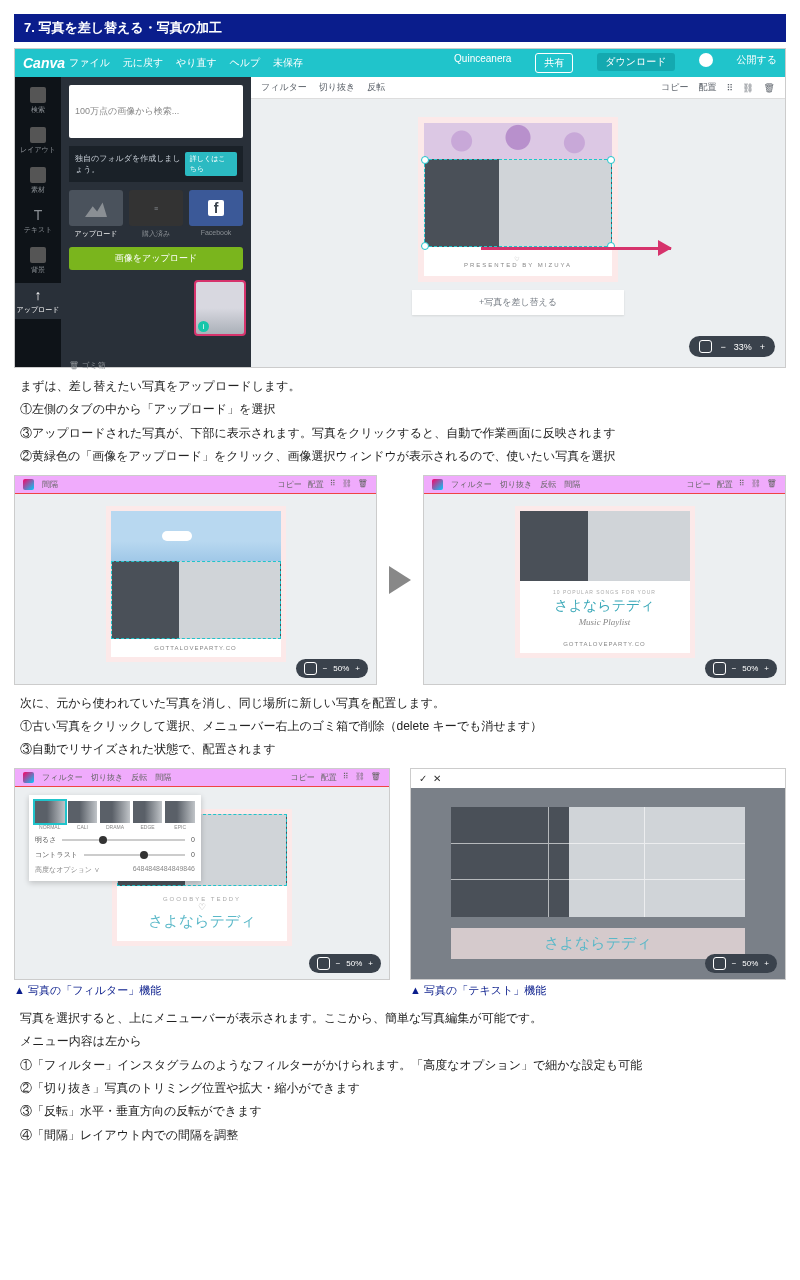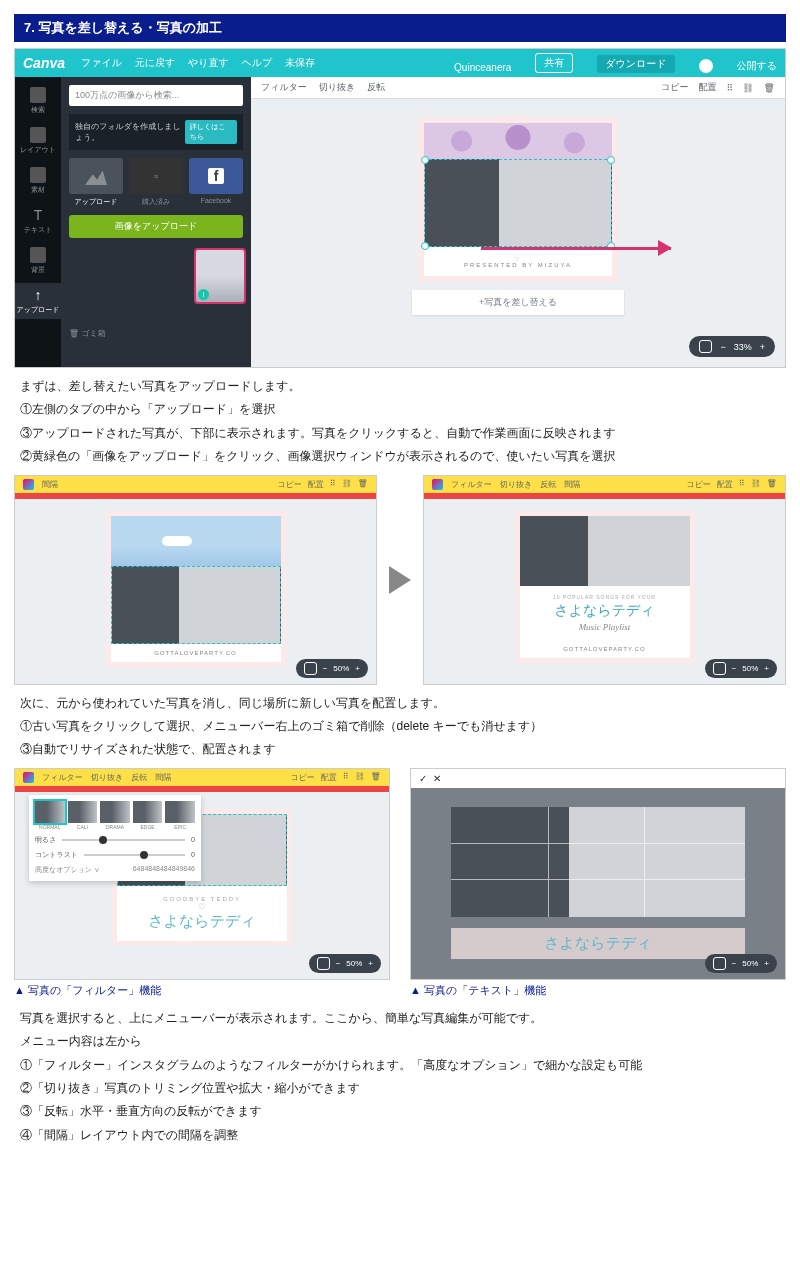--- a/index.html
+++ b/index.html
@@ -1,33 +1,33 @@
 <!DOCTYPE html>
 <html><head>
 <meta charset="utf-8">
 <style>
 body { margin:0; padding:14px; font-family:"Hiragino Kaku Gothic Pro","Meiryo",sans-serif; font-size:12px; color:#222; background:#fff; width:800px; box-sizing:border-box; }
 .header-bar { background:#0a1d8c; color:#fff; padding:5px 10px; font-size:13px; font-weight:bold; margin-bottom:6px; }
 p { margin:3px 0; line-height:1.7; }
 .section-text { margin:8px 0 8px 0; padding:0 6px; }
 .canva-shot { border:1px solid #ccc; margin:0 0 8px 0; position:relative; }
 .cv-top { background:#20c4cb; display:flex; align-items:center; padding:4px 8px; color:#fff; font-size:10px; }
-.cv-logo { font-weight:bold; font-style:italic; font-size:14px; margin-right:16px; }
+.cv-logo { font-weight:bold; font-style:italic; font-size:14px; margin-right:4px; }
 .cv-menu span { margin-right:10px; }
-.cv-top-right { margin-left:auto; display:flex; align-items:flex-end; gap:24px; }
+.cv-top-right { margin-left:auto; display:flex; align-items:flex-start; gap:24px; }
 .btn-outline { border:1px solid #fff; padding:2px 8px; border-radius:3px; font-size:10px; }
 .btn-cyan { background:#14a9b0; padding:2px 8px; border-radius:3px; font-size:10px; }
 .avatar-dot { width:14px; height:14px; background:#fff; border-radius:50%; }
 .cv-body { display:flex; height:290px; }
 .cv-sidenav { width:46px; background:#0e1318; color:#8a8f94; display:flex; flex-direction:column; align-items:center; font-size:7px; gap:4px; padding-top:6px; }
 .nav-it { display:flex; flex-direction:column; align-items:center; gap:2px; padding:4px 0; width:100%; }
 .nav-it.sel { background:#293039; color:#fff; }
 .nav-ic { width:16px; height:16px; background:#555; border-radius:2px; }
 .cv-panel { width:190px; background:#293039; padding:8px; box-sizing:border-box; color:#c7ced6; font-size:9px; }
-.search-box { background:#fff; color:#888; padding:4px 6px; border-radius:2px; font-size:9px; margin-bottom:8px; }
+.search-box { background:#fff; color:#888; padding:20px 6px; border-radius:2px; font-size:9px; margin-bottom:8px; }
 .folder-tip { background:#1a2128; padding:6px; font-size:8px; display:flex; align-items:center; justify-content:space-between; margin-bottom:8px; }
 .folder-btn { background:#2bbac2; color:#fff; padding:2px 5px; font-size:7px; border-radius:2px; }
 .src-row { display:flex; gap:6px; margin-bottom:8px; }
 .src-item { flex:1; text-align:center; font-size:7px; color:#8a8f94; }
 .src-box { width:100%; height:36px; background:#3a424c; border-radius:3px; margin-bottom:3px; display:flex; align-items:center; justify-content:center; }
 .src-item.on { color:#fff; }
 .src-item.on .src-box { background:#4a525c; }
 .img-ic { width:22px; height:18px; background:#8a8f94; clip-path:polygon(0 100%,35% 40%,55% 70%,80% 20%,100% 100%); }
 .fb-ic { width:16px; height:16px; background:#fff; font-weight:bold; color:#3a424c; text-align:center; line-height:16px; font-size:14px; border-radius:2px; }
 .upload-btn { background:#7ab51d; color:#fff; text-align:center; padding:5px; border-radius:3px; font-size:9px; margin-bottom:10px; }
@@ -45,21 +45,21 @@
 .photo-area { height:86px; background:linear-gradient(90deg,#4a5058 0 40%,#d0d4d8 40% 100%); border:1px dashed #20c4cb; position:relative; }
 .photo-area .hndl { position:absolute; width:6px; height:6px; background:#fff; border:1px solid #20c4cb; border-radius:50%; }
 .h-tl{top:-4px;left:-4px}.h-tr{top:-4px;right:-4px}.h-bl{bottom:-4px;left:-4px}.h-br{bottom:-4px;right:-4px}
 .card-foot { background:#fff; text-align:center; padding:8px 4px; font-size:6px; color:#888; letter-spacing:2px; }
 .add-page { width:200px; background:#fff; text-align:center; padding:6px; font-size:9px; color:#7a8088; margin-top:8px; box-shadow:0 1px 2px rgba(0,0,0,.1); }
 .zoom-pill { position:absolute; right:10px; bottom:10px; background:#3a424c; color:#fff; padding:4px 10px; border-radius:14px; font-size:9px; display:flex; gap:8px; align-items:center; }
 .arrow-pink { position:absolute; left:230px; top:170px; width:190px; height:3px; background:#d6336c; }
 .arrow-pink::after { content:""; position:absolute; right:-1px; top:-7px; border-left:14px solid #d6336c; border-top:8px solid transparent; border-bottom:8px solid transparent; }
 .pair-row { display:flex; align-items:center; gap:12px; margin:6px 0; }
 .mini-shot { flex:1; border:1px solid #ccc; background:#eceff1; position:relative; height:210px; box-sizing:border-box; }
-.mini-bar { background:#fde047; padding:3px 8px; font-size:8px; color:#666; display:flex; gap:8px; border-bottom:6px solid #ef4444; }
+.mini-bar { background:#f0abfc; padding:3px 8px; font-size:8px; color:#666; display:flex; gap:8px; border-bottom:1px solid #ef4444; }
 .mini-bar .rtools { margin-left:auto; display:flex; gap:6px; }
 .mini-logo { width:11px; height:11px; background:linear-gradient(135deg,#f06,#0cf); border-radius:2px; }
 .mini-canvas { padding:12px; display:flex; justify-content:center; }
 .mini-card { width:180px; background:#fce9e9; padding:5px; box-sizing:border-box; text-align:center; }
 .sky-ph { height:50px; background:linear-gradient(180deg,#b8d8f0 60%,#a0c8e8 100%); position:relative; }
 .sky-ph::before{content:"";position:absolute;left:30%;top:40%;width:30px;height:10px;background:#fff;border-radius:10px;}
 .room-ph { height:76px; background:linear-gradient(90deg,#4a5058 0 40%,#d0d4d8 40% 100%); border:1px dashed #20c4cb; position:relative; }
 .mini-foot { background:#fff; padding:6px 4px; font-size:6px; color:#888; letter-spacing:1px; }
 .playlist-title { font-size:14px; color:#3aa8b8; font-family:serif; margin:2px 0; }
 .playlist-sub { font-size:9px; color:#888; font-style:italic; font-family:serif; }

